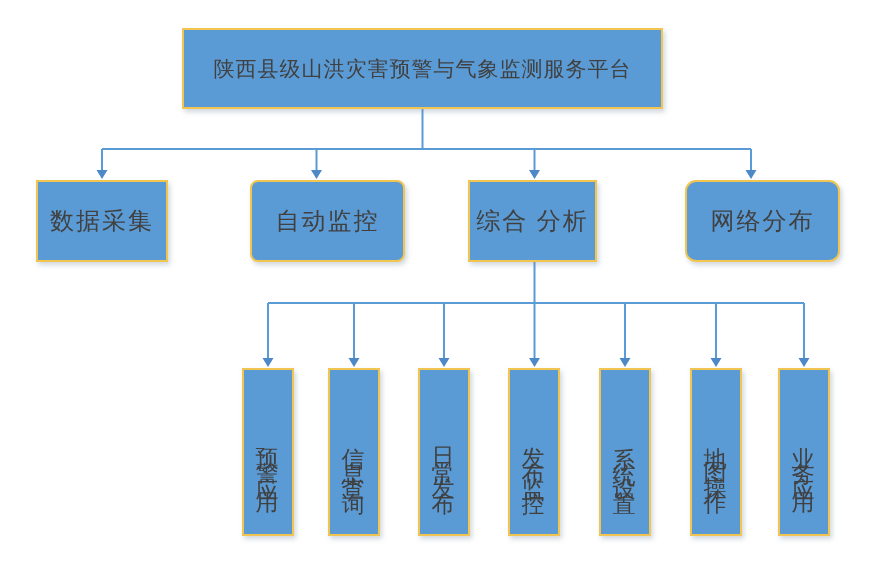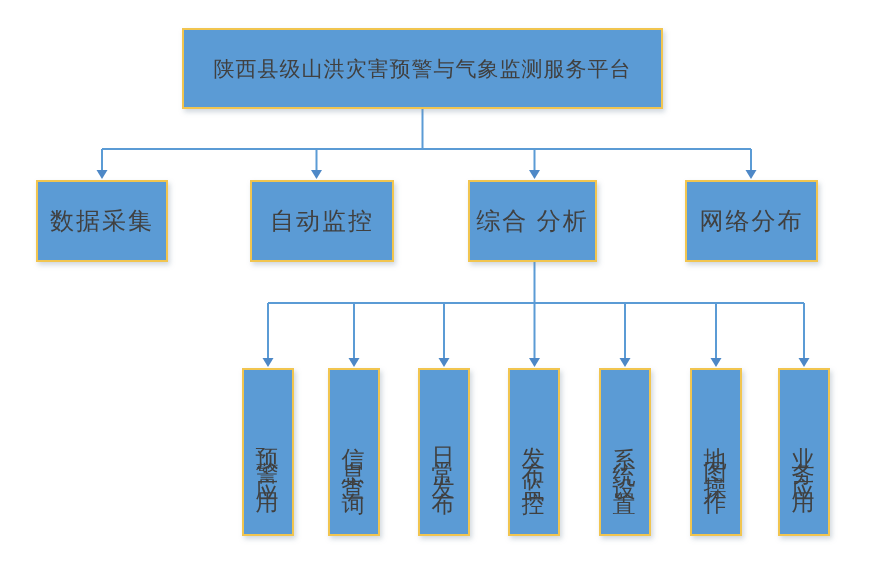--- a/index.html
+++ b/index.html
@@ -38,23 +38,23 @@
     width: 481px; height: 81px;
     font-size: 21px;
     letter-spacing: 1px;
   }
   .l2 {
     top: 180px; height: 82px;
     font-size: 24px;
     letter-spacing: 2px;
   }
   .b1 { left: 36px;  width: 132px; }
-  .b2 { left: 250px; width: 144px; }
+  .b2 { left: 250px; width: 155px; border-radius: 8px; }
   .b3 { left: 468px; width: 129px; }
-  .b4 { left: 685px; width: 133px; }
+  .b4 { left: 685px; width: 155px; border-radius: 11px; }
   .l3 {
     top: 368px; height: 168px; width: 52px;
     font-size: 23px;
   }
   .l3 .label {
     writing-mode: vertical-rl;
     text-orientation: upright;
     letter-spacing: 15px;
     transform: translateY(7px);
     white-space: nowrap;

